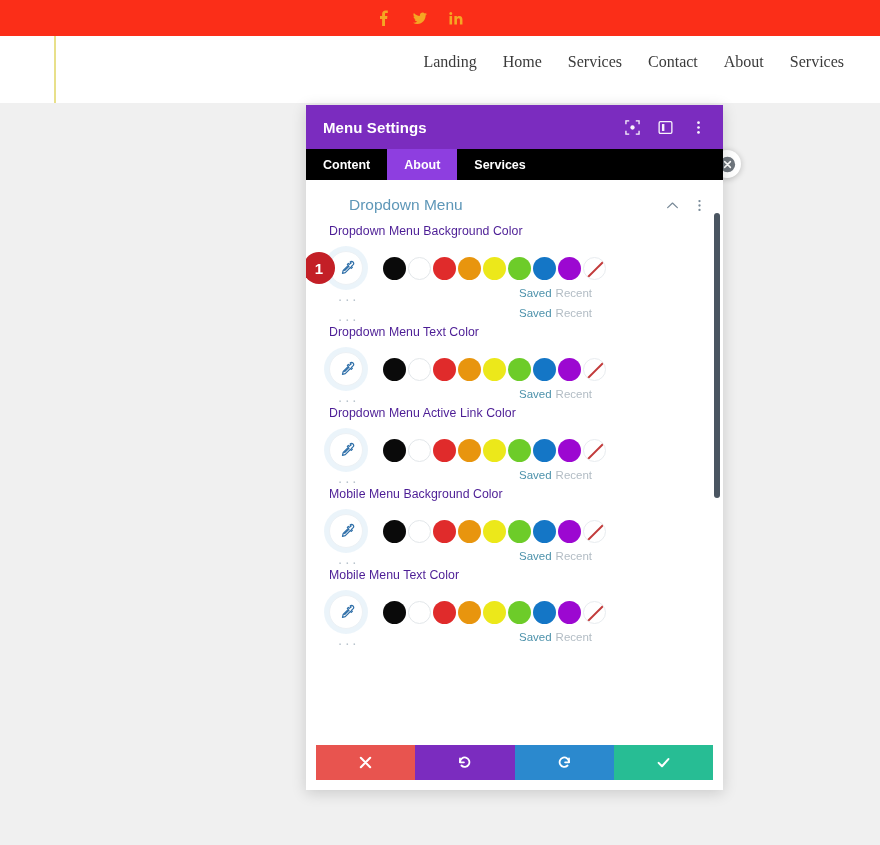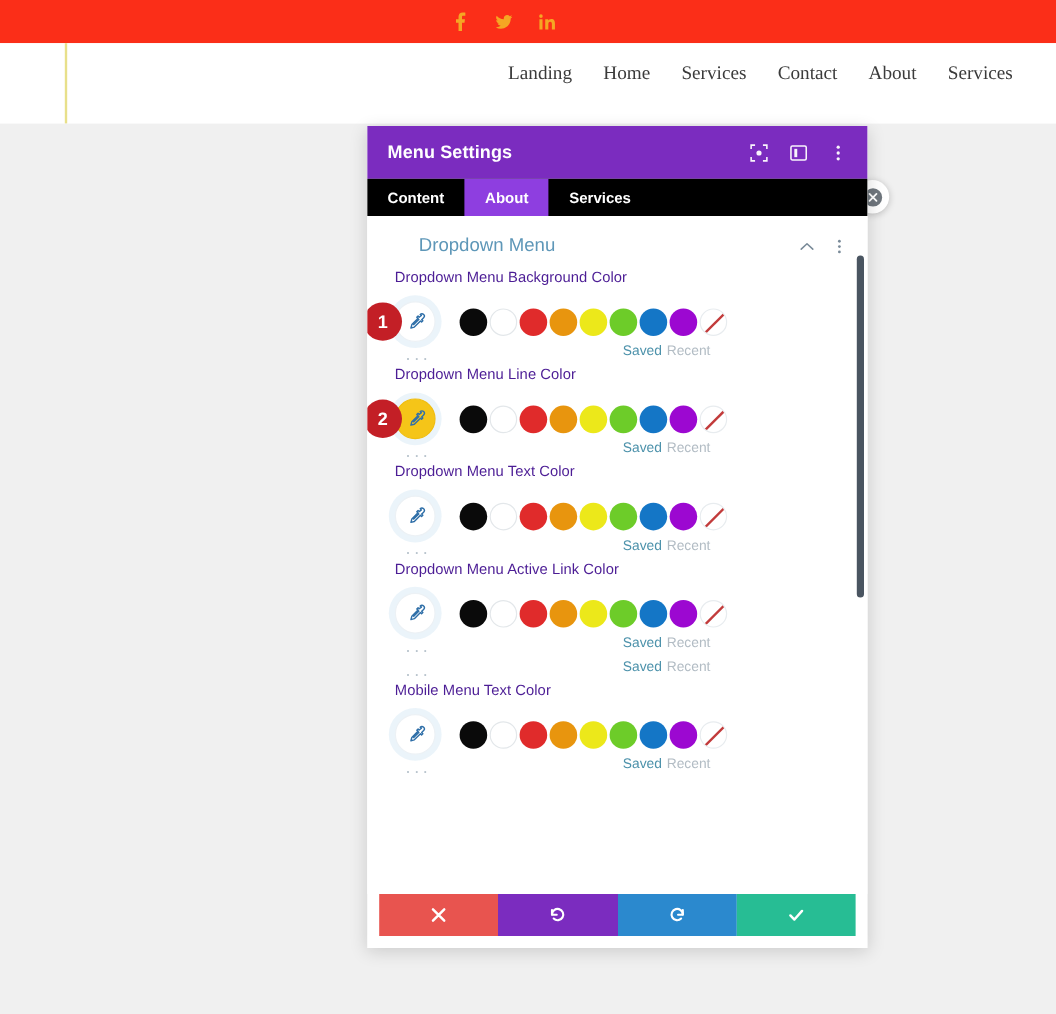--- a/index.html
+++ b/index.html
@@ -294,25 +294,33 @@
               </div>
               <div class="dots-row">
                 <div class="dots">...</div>
                 <div class="saved-recent">
                   <span class="saved">Saved</span>
                   <span class="recent">Recent</span>
                 </div>
               </div>
             </div>
             <div>
+              <div class="dots-row">
+                <div class="dots">...</div>
+                <div class="saved-recent">
+                  <span class="saved">Saved</span>
+                  <span class="recent">Recent</span>
+                </div>
+              </div>
+            </div>
+            <div>
               <div class="field">
-                <div class="field-label">Dropdown Menu Line Color</div>
+                <div class="field-label">Dropdown Menu Text Color</div>
                 <div class="swatch-row">
-                  <div class="badge">2</div>
-                  <div class="picker-btn filled" style="background: rgb(245, 197, 24);">
+                  <div class="picker-btn">
                     <svg viewBox="0 0 18 18">
                       <path d="M12.9 2.1a2.1 2.1 0 0 1 3 3l-1.7 1.7 1 1-1.1 1.1-1-1-5.4 5.4-3 .8.8-3 5.4-5.4-1-1 1.1-1.1 1 1 1.9-1.5z" fill="none" stroke="#2f6fa8" stroke-width="1.25" stroke-linejoin="round"></path>
                       <path d="M11.3 5.5l1.2 1.2-5.3 5.3-1.2-1.2z" fill="#2f6fa8"></path>
                     </svg>
                   </div>
                   <div class="swatches">
                     <div class="sw" style="background: rgb(10, 10, 10);"></div>
                     <div class="sw ring" style="background: rgb(255, 255, 255);"></div>
                     <div class="sw" style="background: rgb(224, 43, 43);"></div>
                     <div class="sw" style="background: rgb(232, 149, 14);"></div>
@@ -327,21 +335,21 @@
               <div class="dots-row">
                 <div class="dots">...</div>
                 <div class="saved-recent">
                   <span class="saved">Saved</span>
                   <span class="recent">Recent</span>
                 </div>
               </div>
             </div>
             <div>
               <div class="field">
-                <div class="field-label">Dropdown Menu Text Color</div>
+                <div class="field-label">Dropdown Menu Active Link Color</div>
                 <div class="swatch-row">
                   <div class="picker-btn">
                     <svg viewBox="0 0 18 18">
                       <path d="M12.9 2.1a2.1 2.1 0 0 1 3 3l-1.7 1.7 1 1-1.1 1.1-1-1-5.4 5.4-3 .8.8-3 5.4-5.4-1-1 1.1-1.1 1 1 1.9-1.5z" fill="none" stroke="#2f6fa8" stroke-width="1.25" stroke-linejoin="round"></path>
                       <path d="M11.3 5.5l1.2 1.2-5.3 5.3-1.2-1.2z" fill="#2f6fa8"></path>
                     </svg>
                   </div>
                   <div class="swatches">
                     <div class="sw" style="background: rgb(10, 10, 10);"></div>
                     <div class="sw ring" style="background: rgb(255, 255, 255);"></div>
@@ -358,21 +366,21 @@
               <div class="dots-row">
                 <div class="dots">...</div>
                 <div class="saved-recent">
                   <span class="saved">Saved</span>
                   <span class="recent">Recent</span>
                 </div>
               </div>
             </div>
             <div>
               <div class="field">
-                <div class="field-label">Dropdown Menu Active Link Color</div>
+                <div class="field-label">Mobile Menu Background Color</div>
                 <div class="swatch-row">
                   <div class="picker-btn">
                     <svg viewBox="0 0 18 18">
                       <path d="M12.9 2.1a2.1 2.1 0 0 1 3 3l-1.7 1.7 1 1-1.1 1.1-1-1-5.4 5.4-3 .8.8-3 5.4-5.4-1-1 1.1-1.1 1 1 1.9-1.5z" fill="none" stroke="#2f6fa8" stroke-width="1.25" stroke-linejoin="round"></path>
                       <path d="M11.3 5.5l1.2 1.2-5.3 5.3-1.2-1.2z" fill="#2f6fa8"></path>
                     </svg>
                   </div>
                   <div class="swatches">
                     <div class="sw" style="background: rgb(10, 10, 10);"></div>
                     <div class="sw ring" style="background: rgb(255, 255, 255);"></div>
@@ -388,29 +396,20 @@
               </div>
               <div class="dots-row">
                 <div class="dots">...</div>
                 <div class="saved-recent">
                   <span class="saved">Saved</span>
                   <span class="recent">Recent</span>
                 </div>
               </div>
             </div>
             <div>
-              <div class="dots-row">
-                <div class="dots">...</div>
-                <div class="saved-recent">
-                  <span class="saved">Saved</span>
-                  <span class="recent">Recent</span>
-                </div>
-              </div>
-            </div>
-            <div>
               <div class="field">
                 <div class="field-label">Mobile Menu Text Color</div>
                 <div class="swatch-row">
                   <div class="picker-btn">
                     <svg viewBox="0 0 18 18">
                       <path d="M12.9 2.1a2.1 2.1 0 0 1 3 3l-1.7 1.7 1 1-1.1 1.1-1-1-5.4 5.4-3 .8.8-3 5.4-5.4-1-1 1.1-1.1 1 1 1.9-1.5z" fill="none" stroke="#2f6fa8" stroke-width="1.25" stroke-linejoin="round"></path>
                       <path d="M11.3 5.5l1.2 1.2-5.3 5.3-1.2-1.2z" fill="#2f6fa8"></path>
                     </svg>
                   </div>
                   <div class="swatches">

